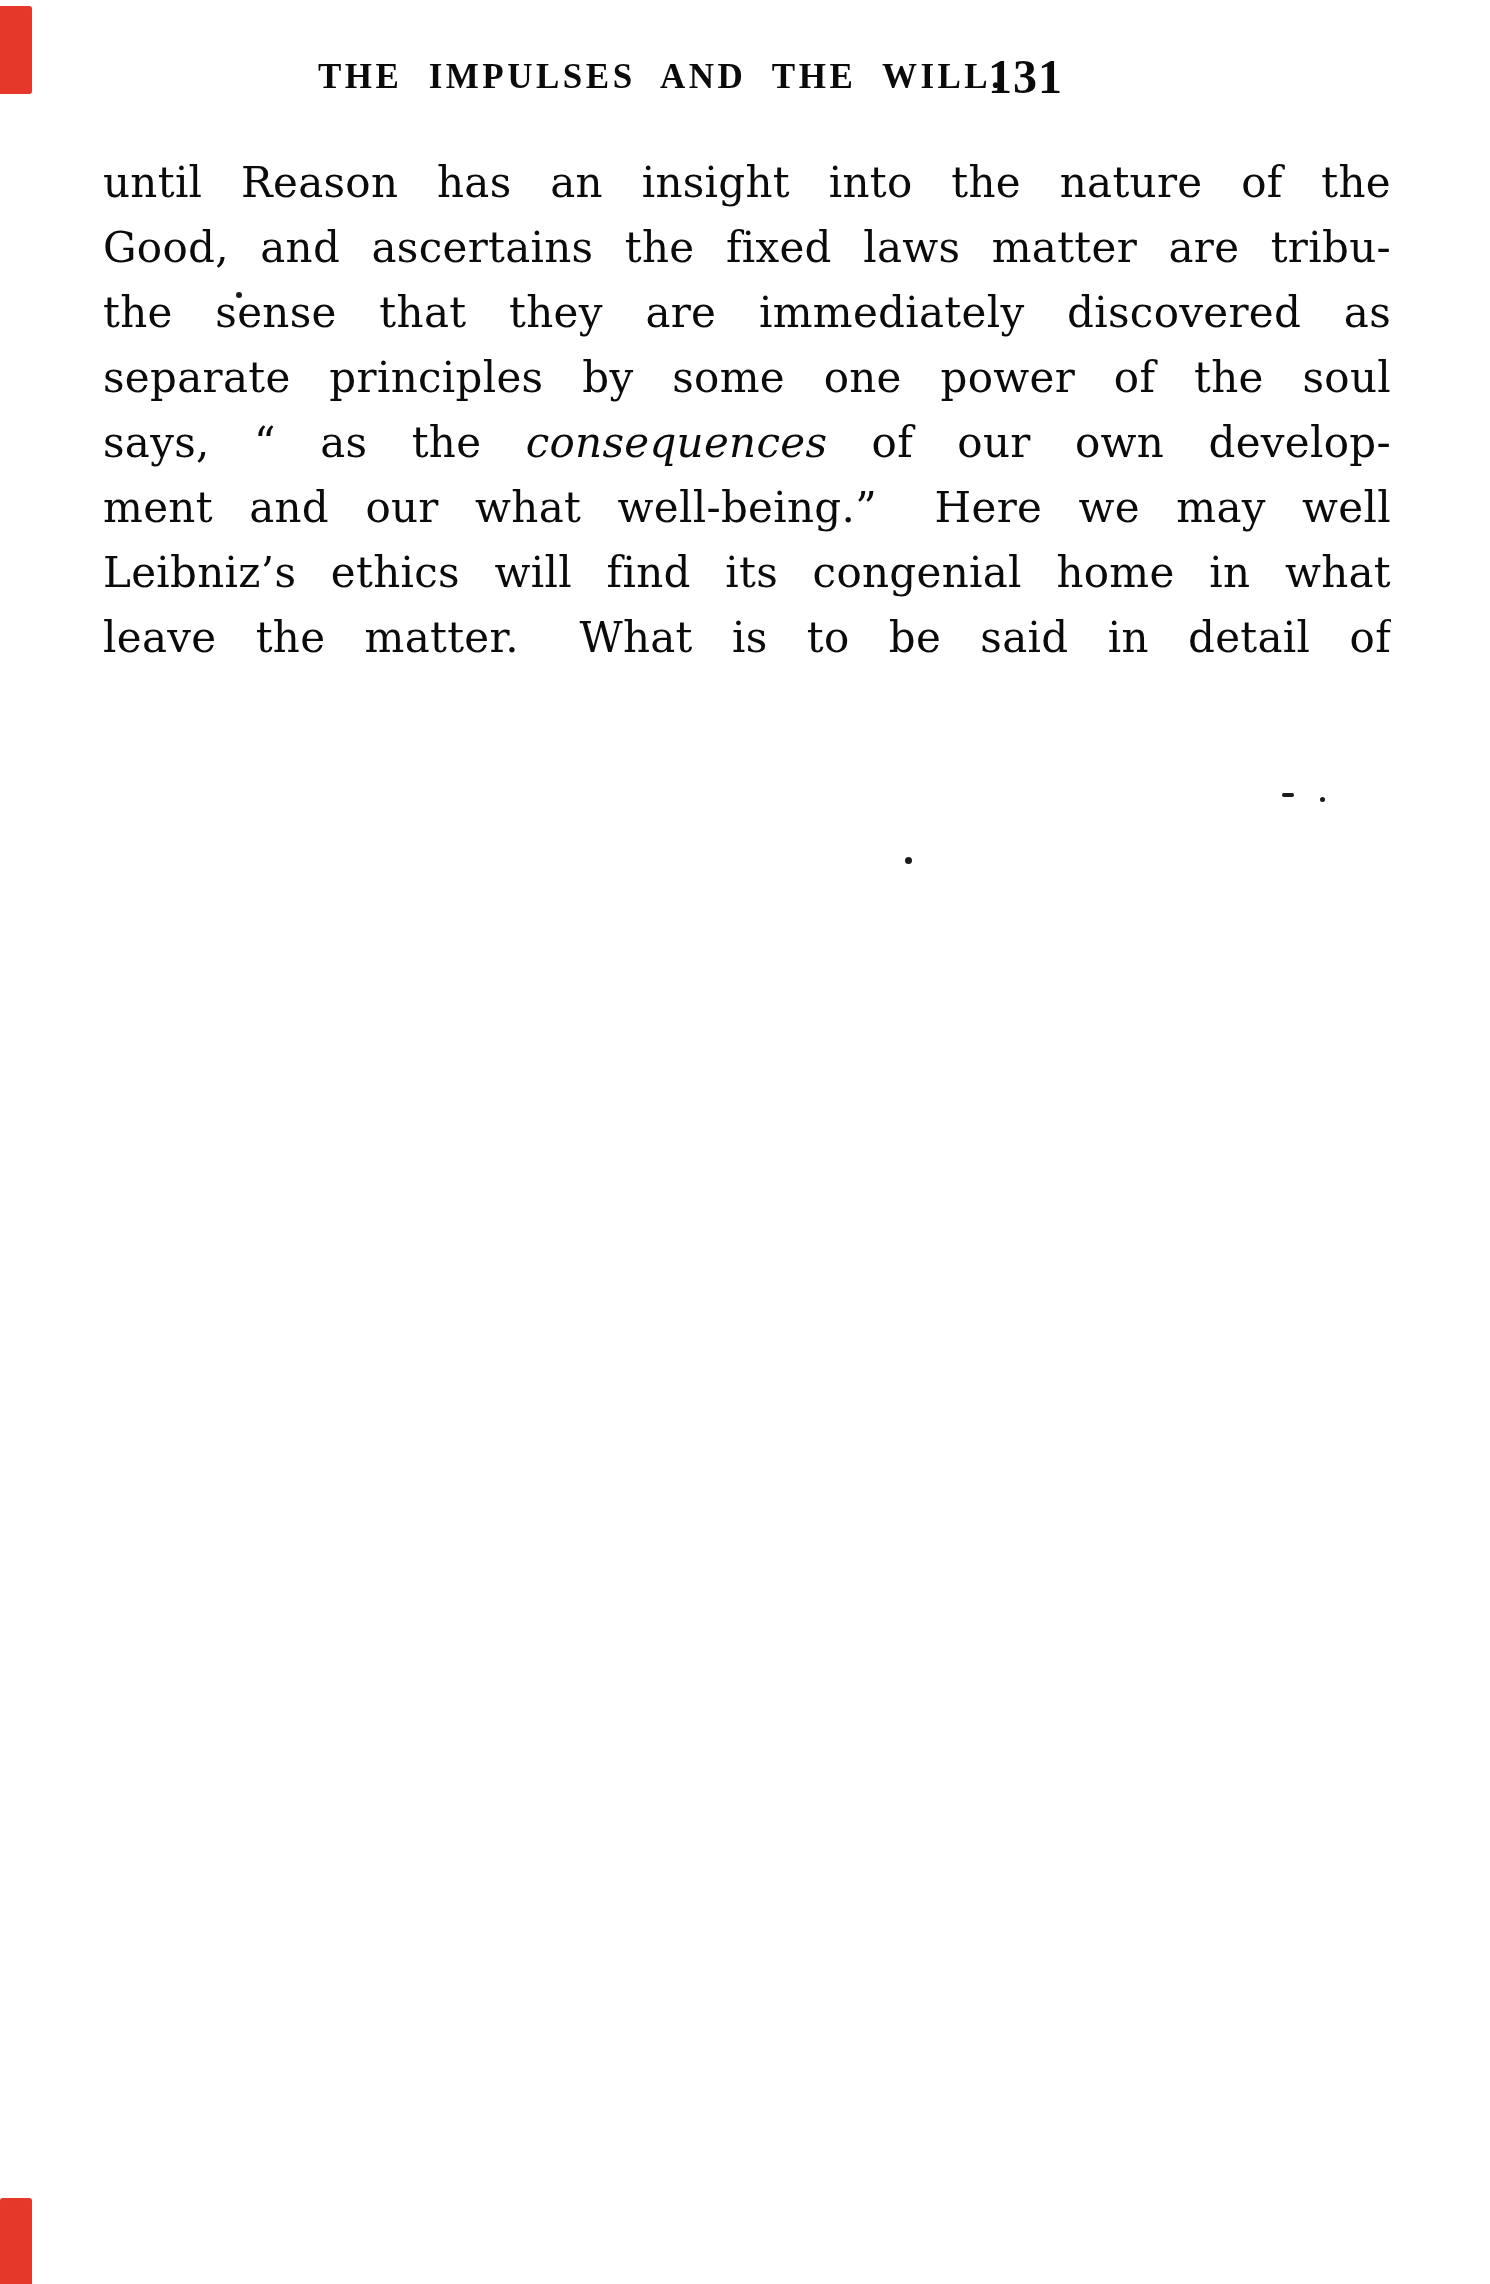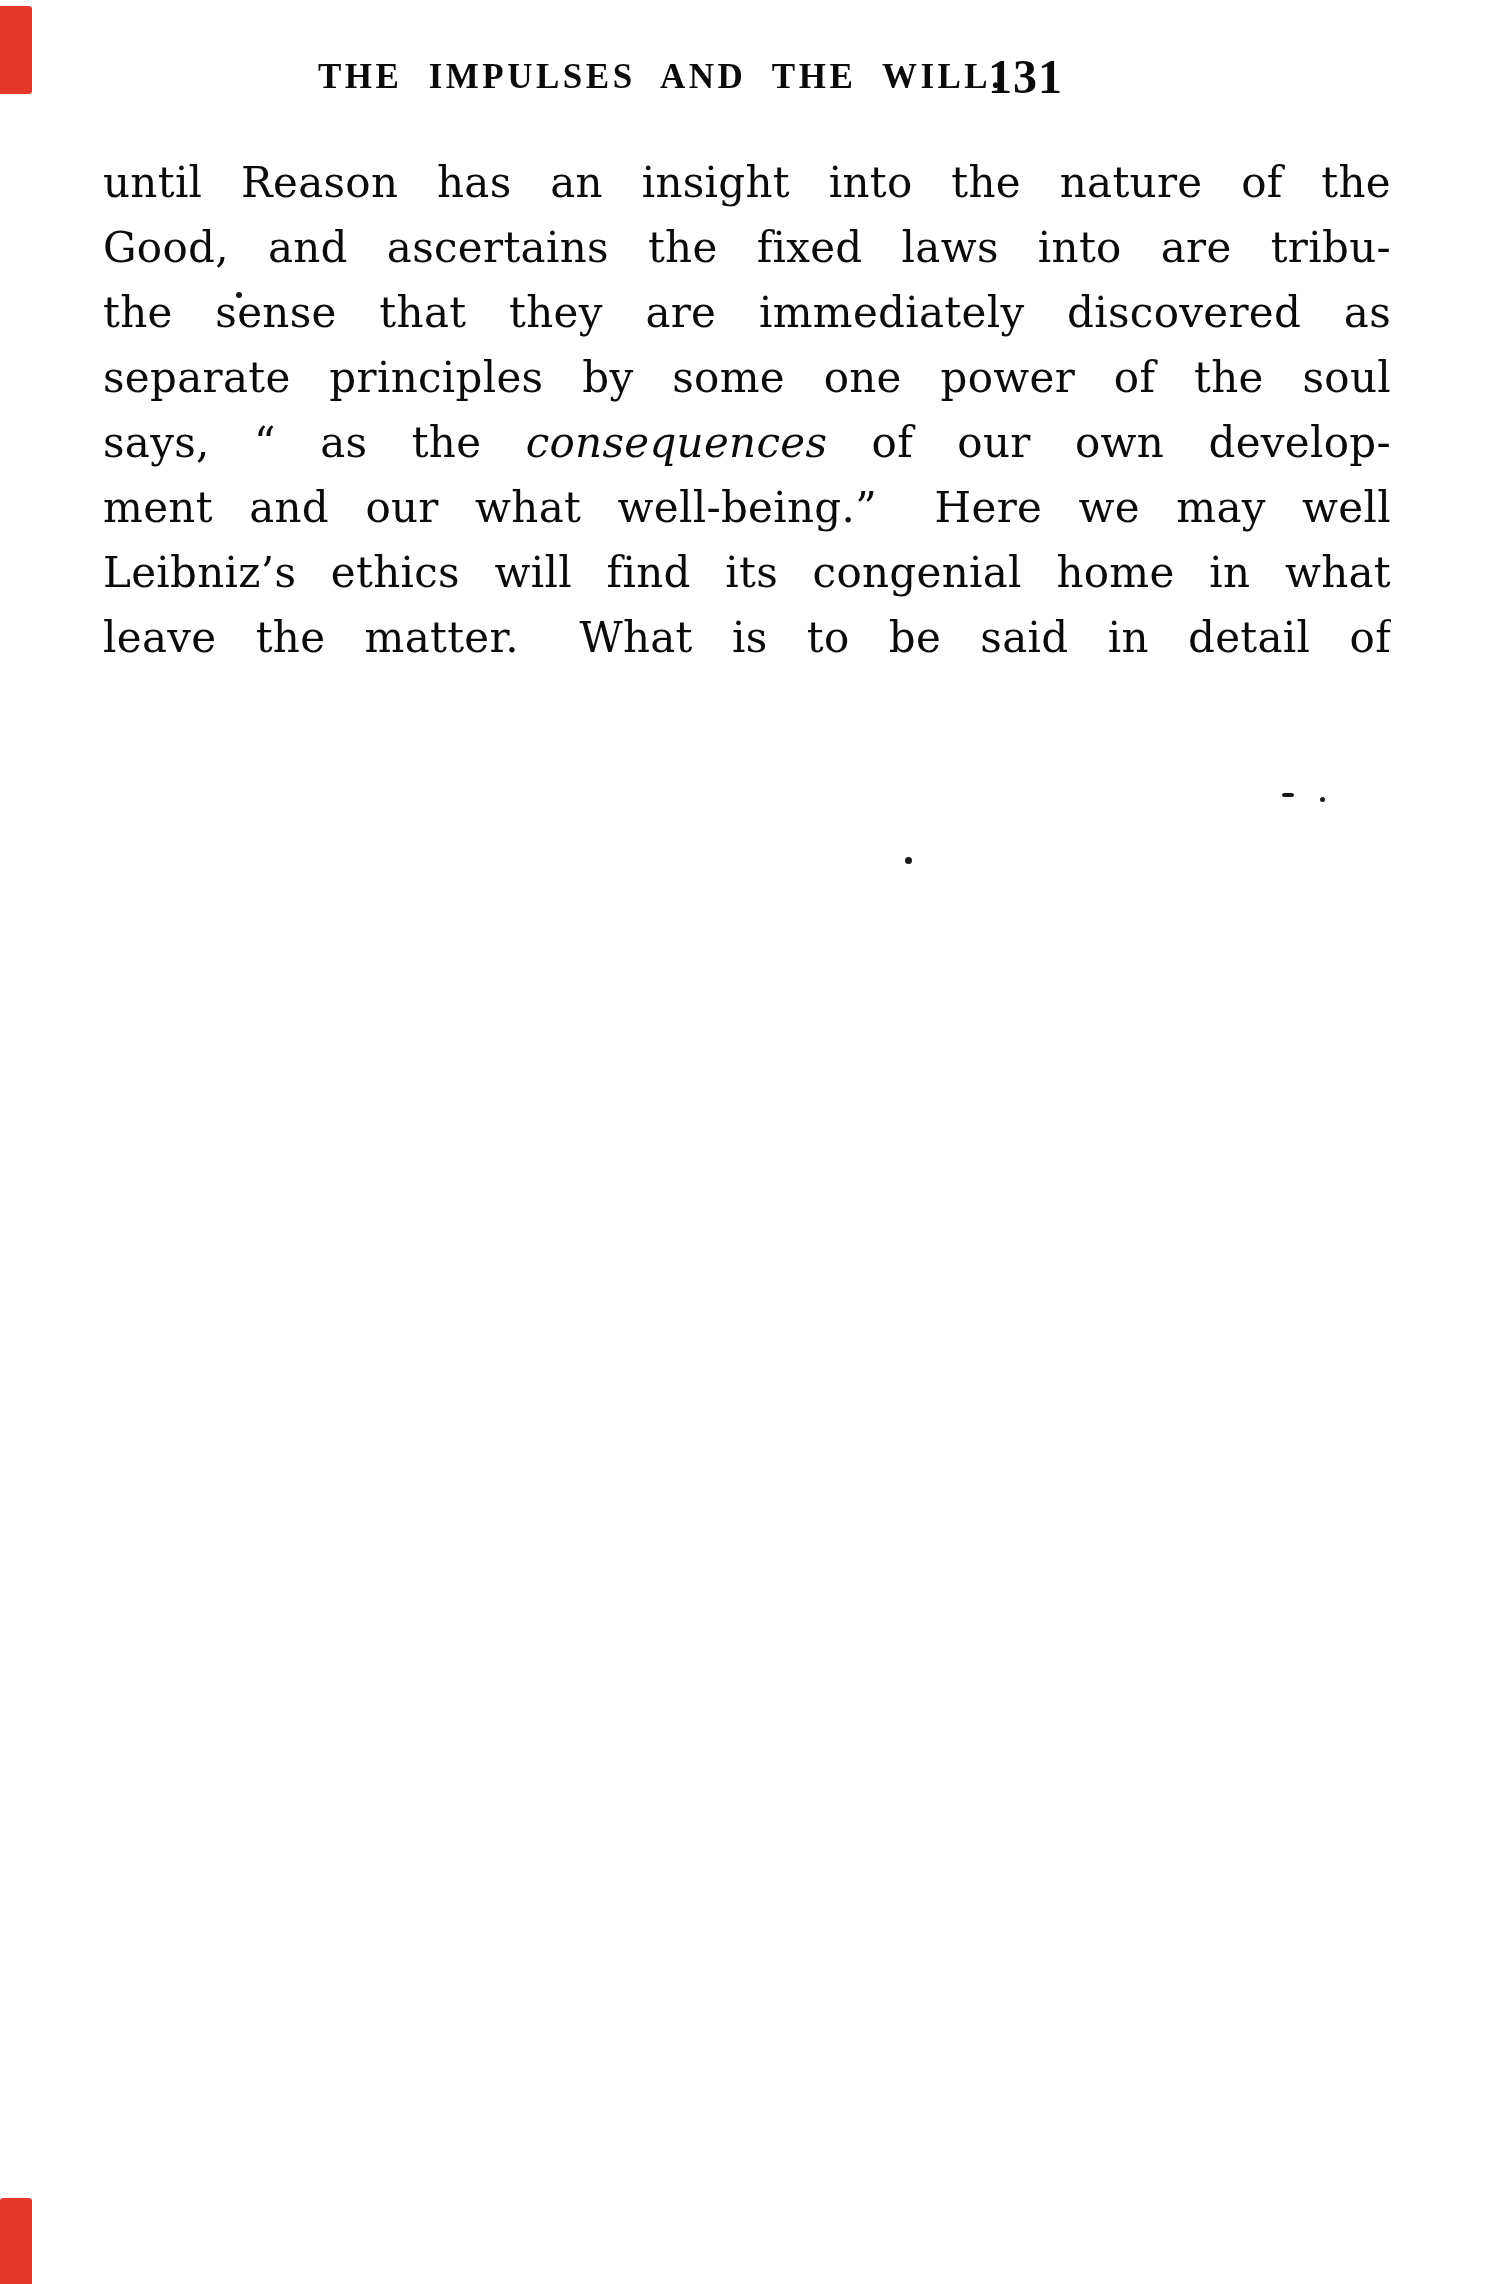--- a/index.html
+++ b/index.html
@@ -102,21 +102,21 @@
 
   <div class="scan-mark top"></div>
   <div class="scan-mark bottom"></div>
 
   <div class="running-head">THE IMPULSES AND THE WILL.</div>
 
   <div class="page-number">131</div>
 
   <div class="paragraph">
       <div class="line"><span>until Reason has an insight into the nature of the</span></div>
-      <div class="line"><span>Good, and ascertains the fixed laws into are tribu-</span></div>
+      <div class="line"><span>Good, and ascertains the fixed laws matter are tribu-</span></div>
       <div class="line"><span>the sense that they are immediately discovered as</span></div>
       <div class="line"><span>separate principles by some one power of the soul</span></div>
       <div class="line"><span>says, “ as the </span><span class="it">consequences</span><span> of our own develop-</span></div>
       <div class="line"><span>ment and our what well-being.”  Here we may well</span></div>
       <div class="line"><span>Leibniz’s ethics will find its congenial home in what</span></div>
       <div class="line"><span>leave the matter.  What is to be said in detail of</span></div>
     </div>
 
   <div class="speck s1"></div>
   <div class="speck s2"></div>

